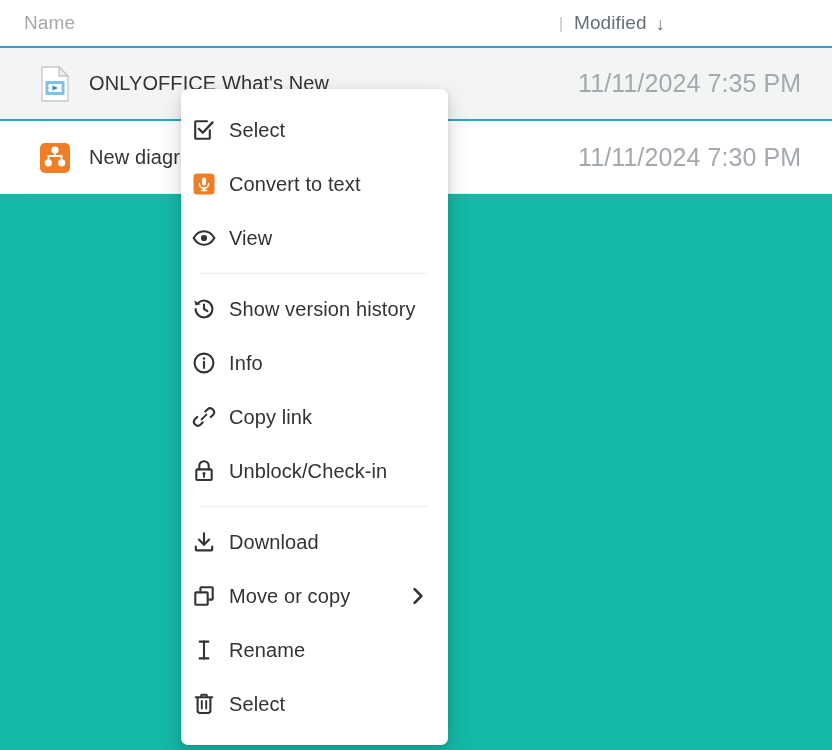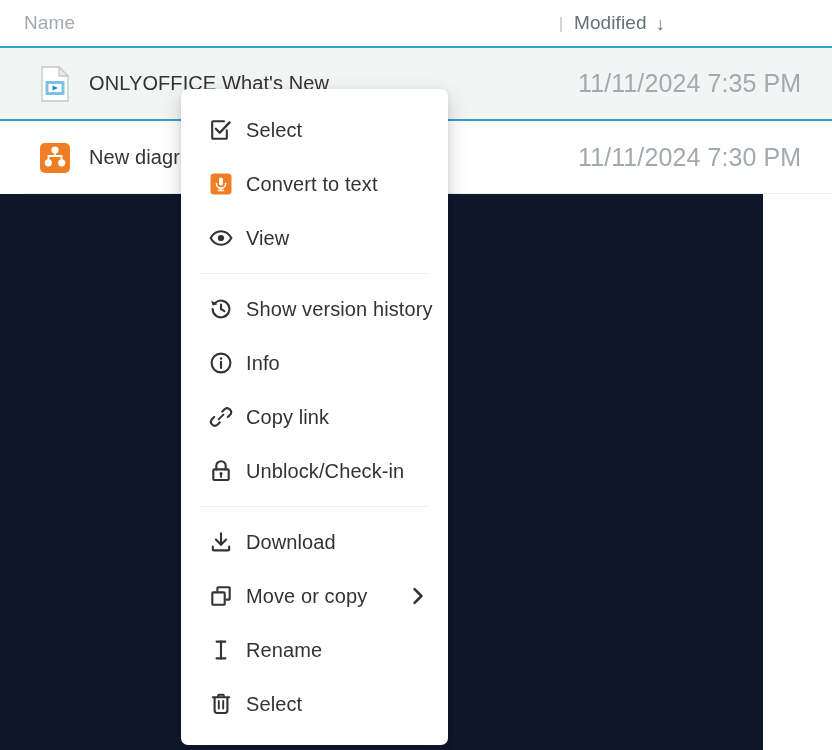--- a/index.html
+++ b/index.html
@@ -6,23 +6,23 @@
   html, body {
     width: 832px;
     height: 750px;
     background: #ffffff;
     font-family: "Liberation Sans", sans-serif;
     overflow: hidden;
   }
 
   .app {
     position: relative;
-    width: 763px;
+    width: 832px;
     height: 750px;
-    background: #0f172a;
+    background: #14b8a6;
   }
 
   
   .table-header {
     position: absolute;
     left: 0; top: 0;
     width: 832px;
     height: 48px;
     background: #ffffff;
     border-bottom: 2px solid #2da2c9;
@@ -119,21 +119,21 @@
     border-radius: 7px;
     box-shadow: 0 8px 22px rgba(4,15,27,0.16), 0 2px 6px rgba(4,15,27,0.10);
     padding: 14px 0 14px 0;
     z-index: 50;
   }
   .menu-item {
     position: relative;
     height: 54px;
     display: flex;
     align-items: center;
-    padding-left: 26px;
+    padding-left: 9px;
     cursor: default;
   }
   .menu-icon {
     width: 28px;
     height: 28px;
     display: flex;
     align-items: center;
     justify-content: center;
     flex: 0 0 28px;
     margin-right: 11px;

